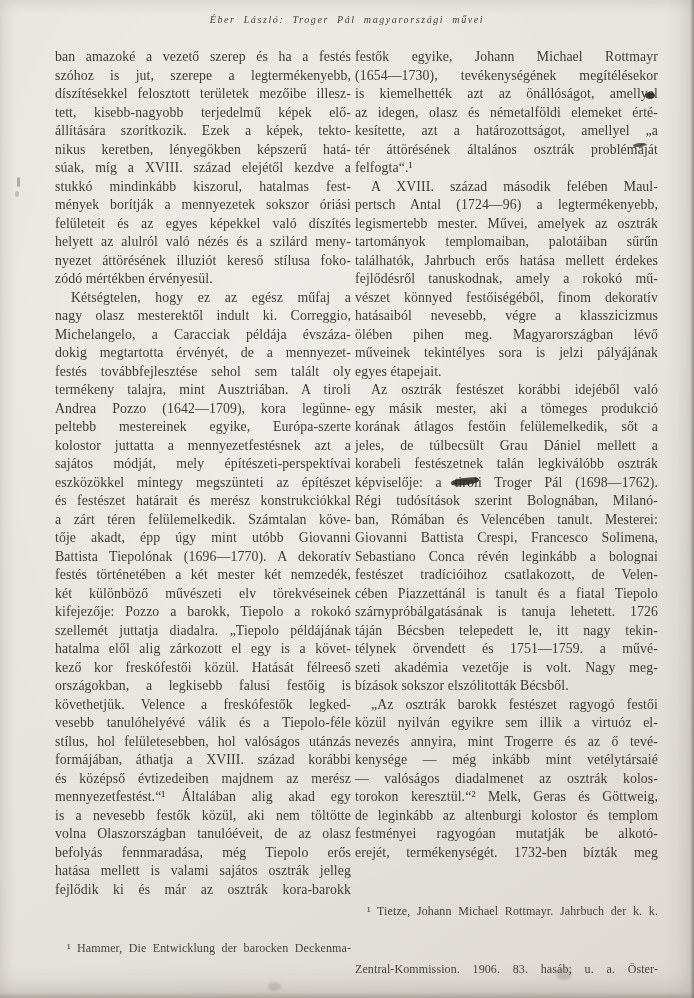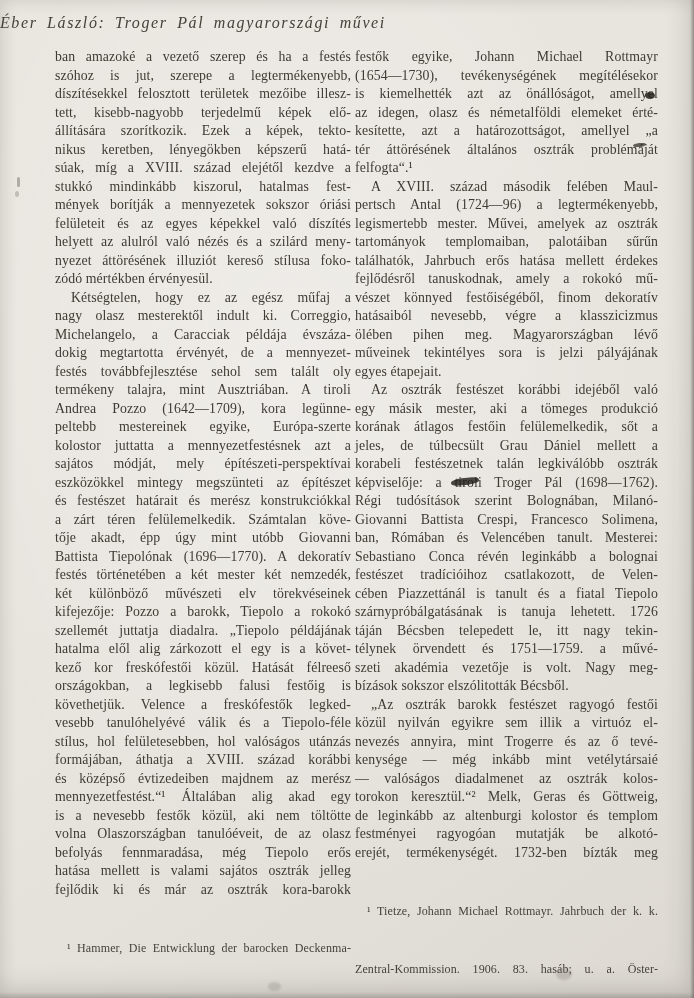--- a/index.html
+++ b/index.html
@@ -24,22 +24,23 @@
     background:linear-gradient(to left, rgba(70,65,58,0.45), rgba(70,65,58,0));
     pointer-events:none;
   }
   .edge-bottom{
     position:absolute;left:0;bottom:0;width:100%;height:6px;
     background:linear-gradient(to top, rgba(90,85,76,0.25), rgba(90,85,76,0));
     pointer-events:none;
   }
   .running-header{
     position:absolute;top:14px;left:0;width:100%;
+    text-align:center;
     font-style:italic;
-    font-size:16px;
+    font-size:10px;
     letter-spacing:1.6px;
     word-spacing:4px;
     color:#46423a;
   }
   .col{
     position:absolute;top:48px;
   }
   .col-left{left:55px;width:296px;}
   .col-right{left:355px;width:303px;}
   .ln{
@@ -169,22 +170,22 @@
           <div class="ln end">egyes étapejait.</div>
         </div>
         <div>
           <div class="ln indent">Az osztrák festészet korábbi idejéből való</div>
           <div class="ln">egy másik mester, aki a tömeges produkció</div>
           <div class="ln">korának átlagos festőin felülemelkedik, sőt a</div>
           <div class="ln">jeles, de túlbecsült Grau Dániel mellett a</div>
           <div class="ln">korabeli festészetnek talán legkiválóbb osztrák</div>
           <div class="ln">képviselője: a tiroli Troger Pál (1698—1762).</div>
           <div class="ln">Régi tudósítások szerint Bolognában, Milanó-</div>
+          <div class="ln">ban, Rómában és Velencében tanult. Mesterei:</div>
           <div class="ln">Giovanni Battista Crespi, Francesco Solimena,</div>
-          <div class="ln">ban, Rómában és Velencében tanult. Mesterei:</div>
           <div class="ln">Sebastiano Conca révén leginkább a bolognai</div>
           <div class="ln">festészet tradícióihoz csatlakozott, de Velen-</div>
           <div class="ln">cében Piazzettánál is tanult és a fiatal Tiepolo</div>
           <div class="ln">szárnypróbálgatásának is tanuja lehetett. 1726</div>
           <div class="ln">táján Bécsben telepedett le, itt nagy tekin-</div>
           <div class="ln">télynek örvendett és 1751—1759. a művé-</div>
           <div class="ln">szeti akadémia vezetője is volt. Nagy meg-</div>
           <div class="ln end">bízások sokszor elszólitották Bécsből.</div>
         </div>
         <div>

